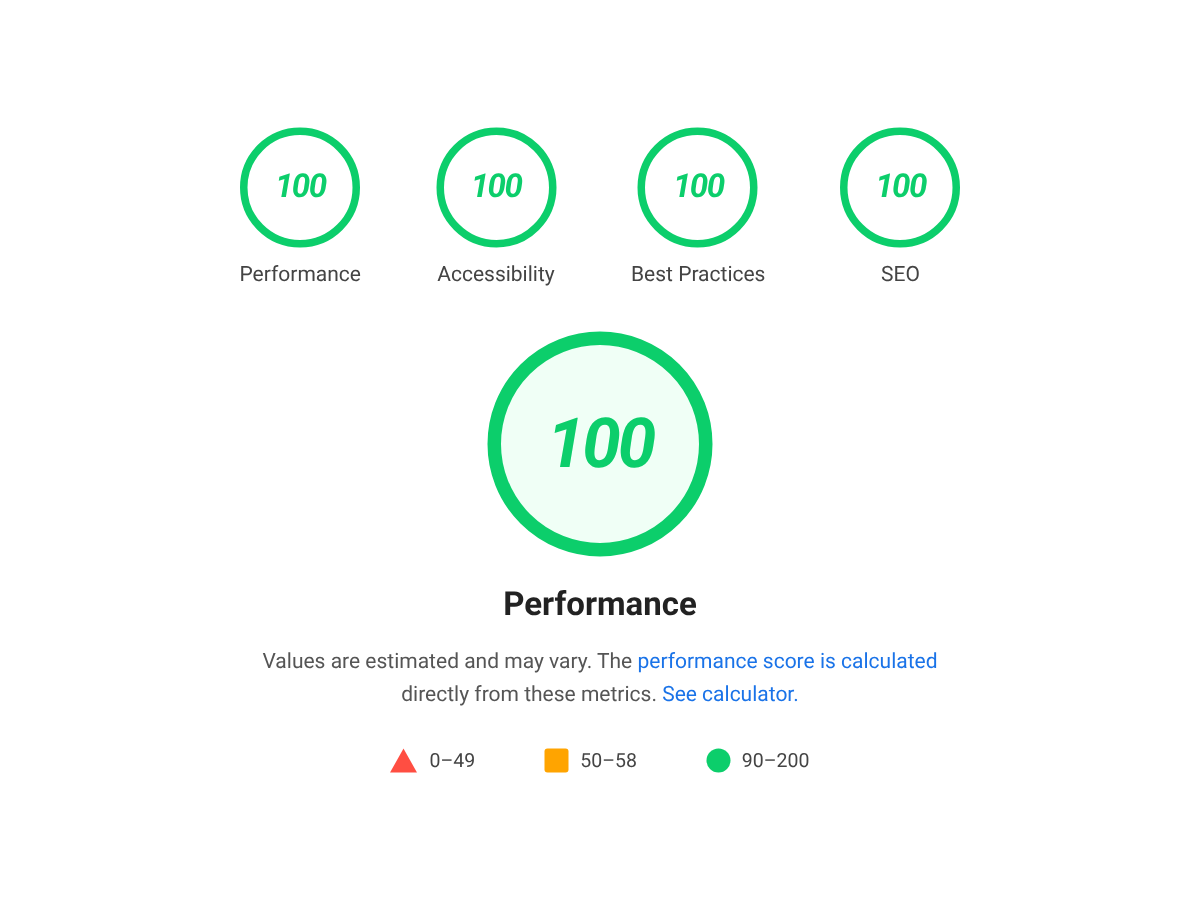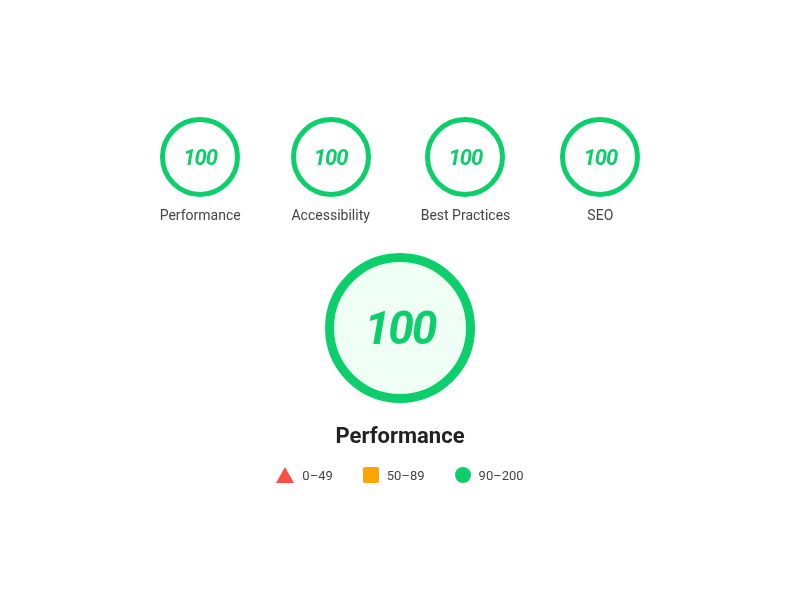--- a/index.html
+++ b/index.html
@@ -99,21 +99,21 @@
     }
 
     .description a {
       color: #1a73e8;
       text-decoration: none;
     }
 
     .legend {
       display: flex;
       align-items: center;
-      gap: 30px;
+      gap: 46px;
       margin-top: 5px;
     }
 
     .legend-item {
       display: flex;
       align-items: center;
       gap: 8px;
       font-size: 13px;
       color: #444;
     }
@@ -176,31 +176,34 @@
     </div>
 
   </div>
 
   <div class="score-circle-large">
     <span class="score-number">100</span>
   </div>
 
   <h2 class="main-title">Performance</h2>
 
+  <p class="description">
+    <span>Values are estimated and may vary. The </span><a href="#">performance score is calculated</a><span> directly from these metrics. </span><a href="#">See calculator.</a>
+  </p>
 
   <div class="legend">
 
     <div class="legend-item">
       <div class="legend-icon-triangle"></div>
       <span>0–49</span>
     </div>
 
     <div class="legend-item">
       <div class="legend-icon-square"></div>
-      <span>50–89</span>
+      <span>50–58</span>
     </div>
 
     <div class="legend-item">
       <div class="legend-icon-circle"></div>
       <span>90–200</span>
     </div>
 
   </div>
 
 </div>

